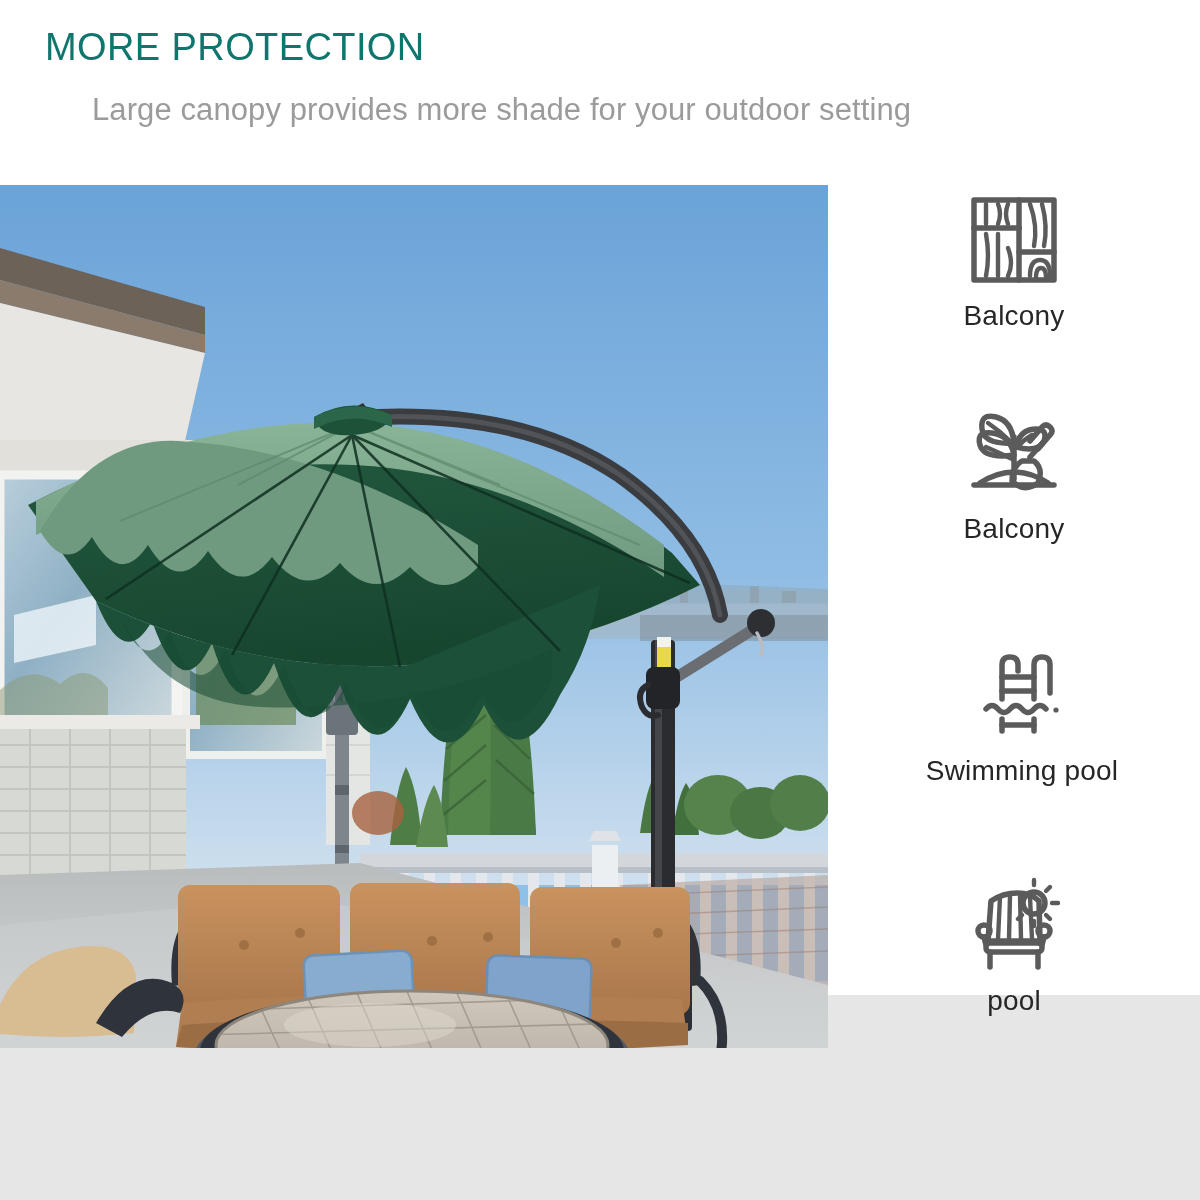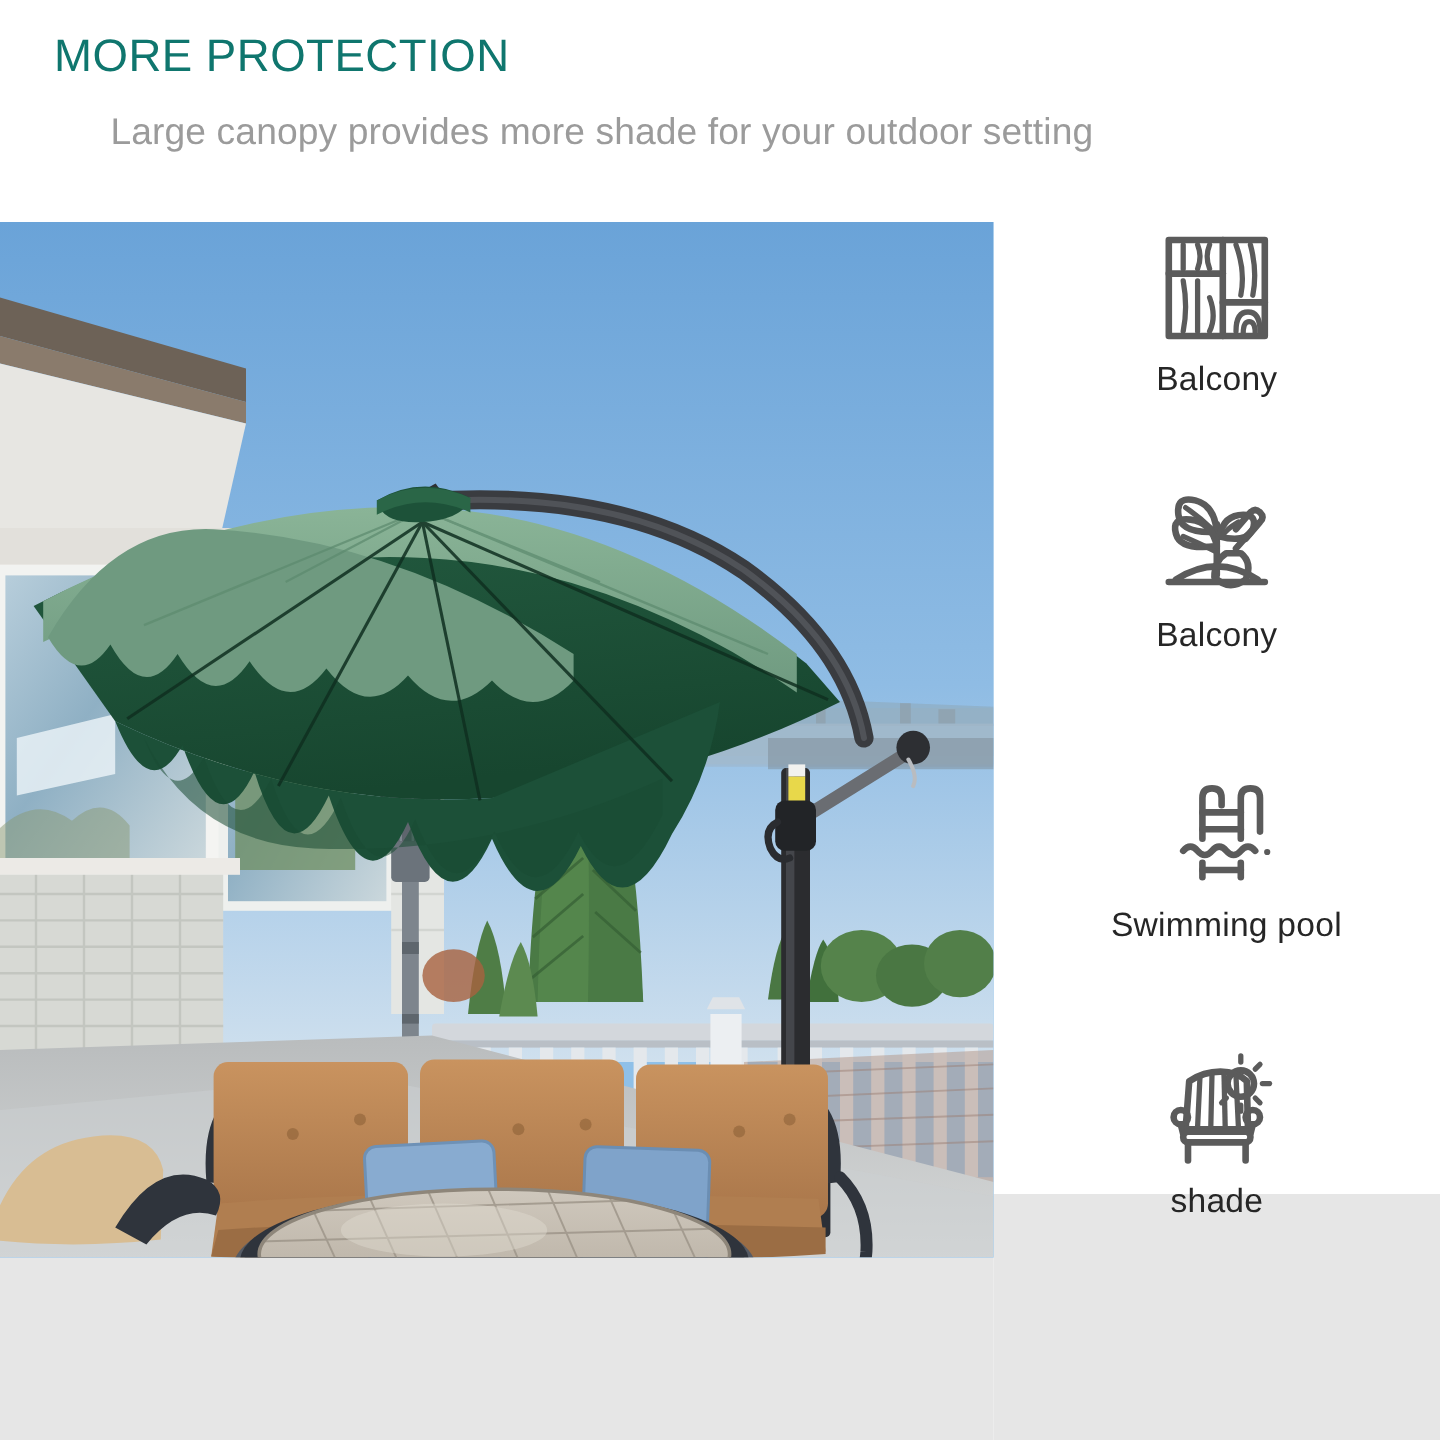--- a/index.html
+++ b/index.html
@@ -497,16 +497,16 @@
         <line x1="66" y1="22" x2="68" y2="64"></line>
       </g>
       <circle cx="20" cy="56" r="6" class="ic-stroke"></circle>
       <circle cx="80" cy="56" r="6" class="ic-stroke"></circle>
       <line x1="20" y1="62" x2="22" y2="70" class="ic-stroke"></line>
       <line x1="80" y1="62" x2="78" y2="70" class="ic-stroke"></line>
       <rect x="22" y="68" width="56" height="9" rx="4" class="ic-stroke"></rect>
       <line x1="26" y1="77" x2="26" y2="92" class="ic-stroke"></line>
       <line x1="74" y1="77" x2="74" y2="92" class="ic-stroke"></line>
     </svg>
-    <span class="lbl">shade</span>
+    <span class="lbl">pool</span>
   </div>
 
 </div>
 
 </body></html>

